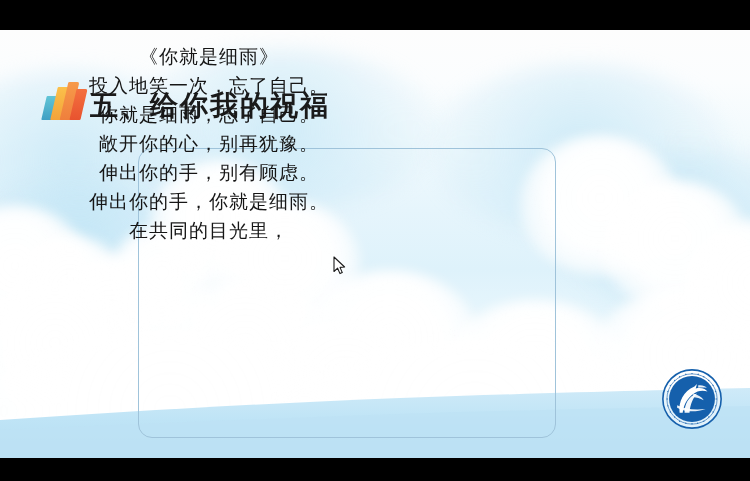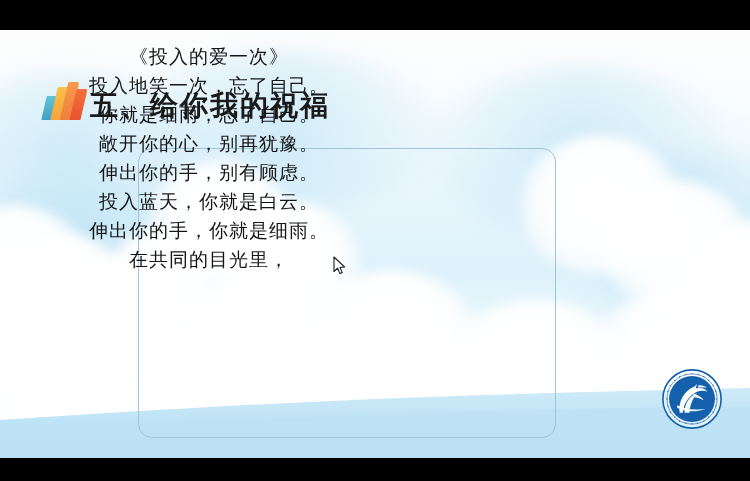--- a/index.html
+++ b/index.html
@@ -230,26 +230,25 @@
         <div class="bar b2"></div>
         <div class="bar b3"></div>
         <div class="bar b4"></div>
       </div>
       <div id="heading-text">五、给你我的祝福</div>
     </div>
 
     <div id="poem-card"></div>
 
     <div id="poem-lines">
-      <div class="poem-line title">《投入的爱一次》</div>
+      <div class="poem-line title">《你就是细雨》</div>
       <div class="poem-line">投入地笑一次，忘了自己。</div>
       <div class="poem-line">你就是细雨，忘了自己。</div>
       <div class="poem-line">敞开你的心，别再犹豫。</div>
       <div class="poem-line">伸出你的手，别有顾虑。</div>
-      <div class="poem-line">投入蓝天，你就是白云。</div>
       <div class="poem-line">伸出你的手，你就是细雨。</div>
       <div class="poem-line">在共同的目光里，</div>
     </div>
 
     <svg id="logo" viewBox="0 0 100 100">
       <circle cx="50" cy="50" r="48" fill="#ffffff" opacity="0.55"></circle>
       <circle cx="50" cy="50" r="47" fill="none" stroke="#1560ac" stroke-width="2.6"></circle>
       <circle cx="50" cy="50" r="37" fill="#1560ac"></circle>
       <circle cx="50" cy="50" r="40.5" fill="none" stroke="#1560ac" stroke-width="1"></circle>
 

